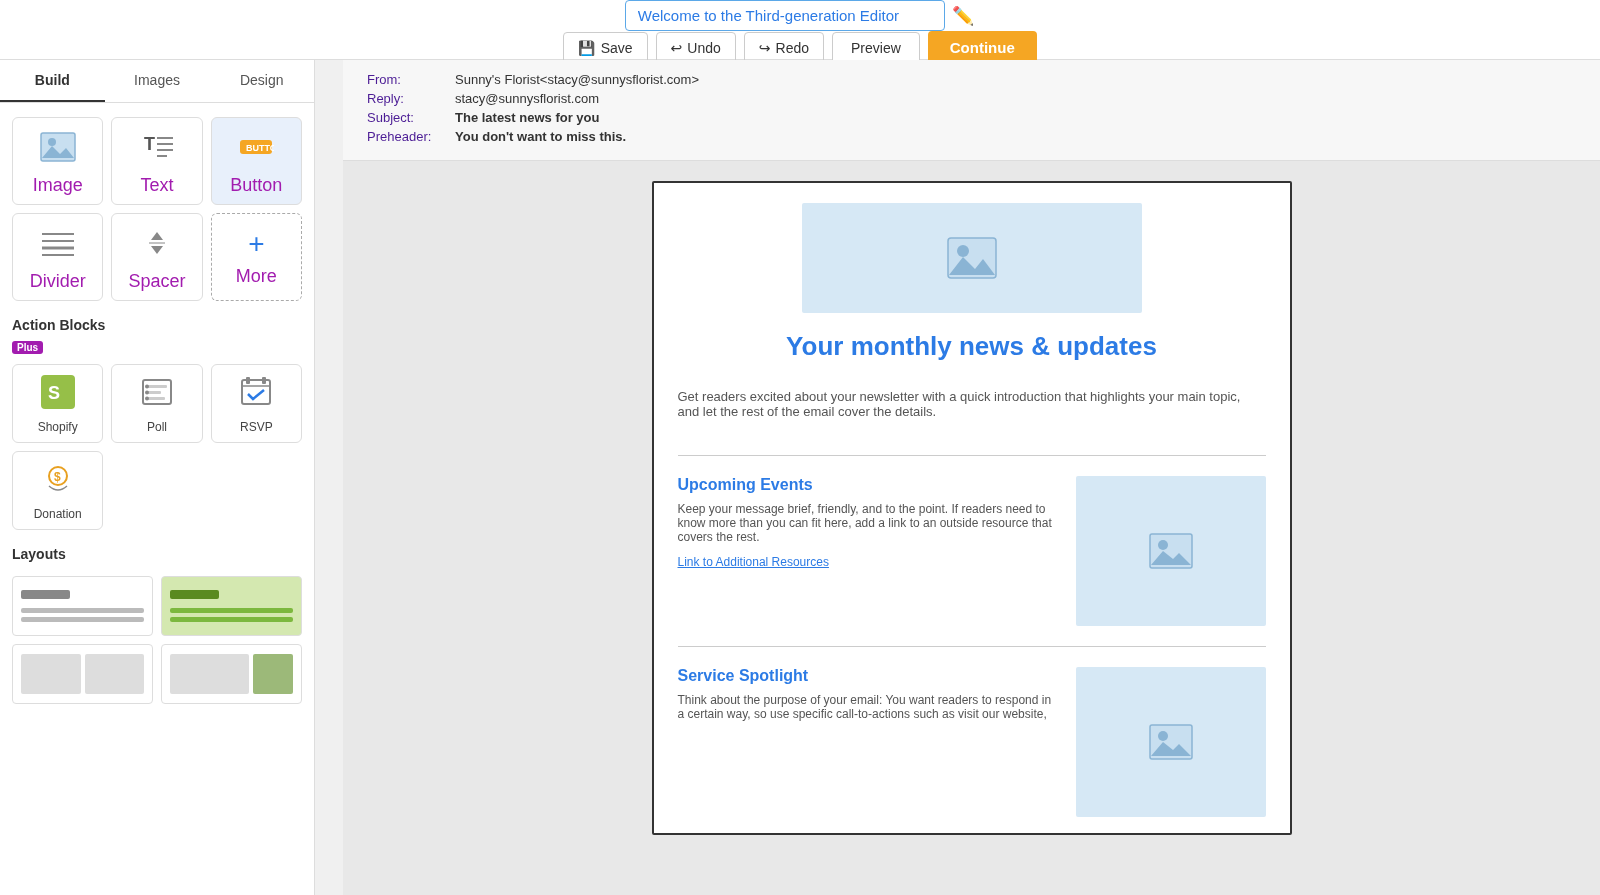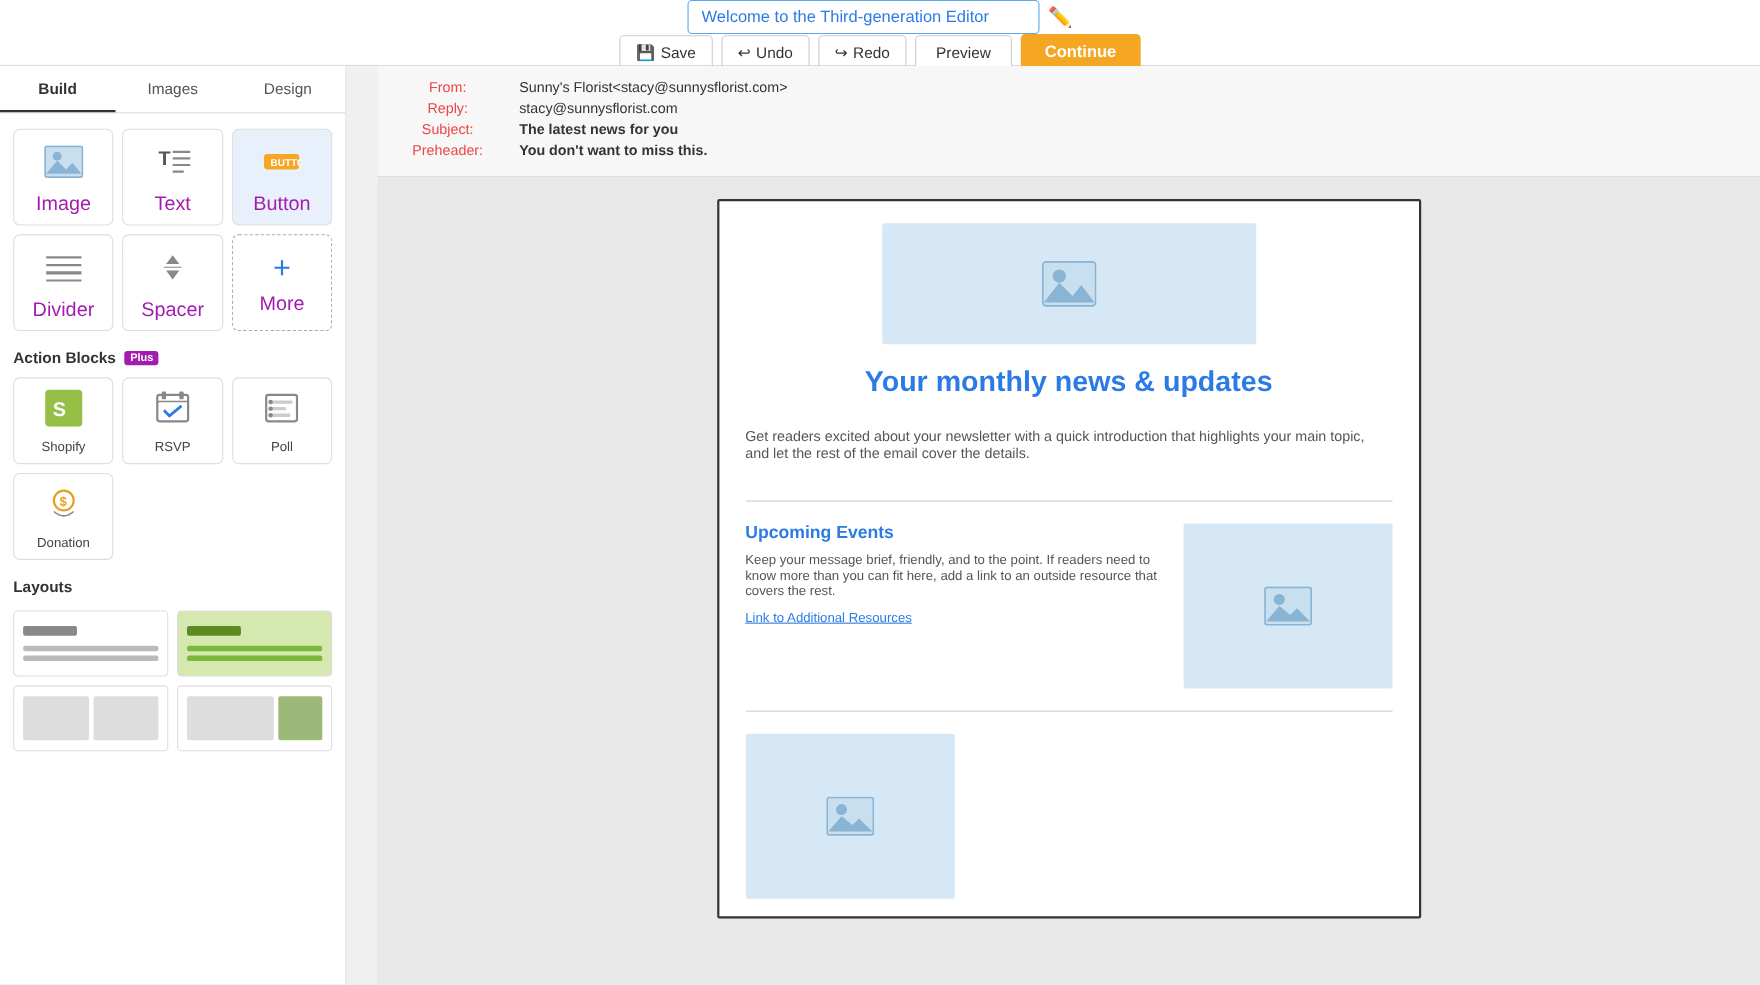--- a/index.html
+++ b/index.html
@@ -59,22 +59,22 @@
       display: flex; flex-direction: column; align-items: center;
       border: 1.5px solid #ddd; border-radius: 6px;
       padding: 14px 6px 8px 6px; cursor: pointer; background: #fff;
     }
     .block-item.dashed { border: 1.5px dashed #aaa; }
     .block-icon { font-size: 28px; margin-bottom: 6px; color: #555; }
     .block-label { font-size: 18px; color: #a21caf; }
 
     
     .section-header {
-      display: flex; align-items: center; gap: 8px;
-      padding: 16px 12px 6px 12px; font-size: 14px; font-weight: 600; color: #333;
+      display: flex; align-items: flex-start; gap: 8px;
+      padding: 16px 12px 6px 12px; font-size: 14px; font-weight: 600; color: #333; flex-direction: column;
     }
     .plus-badge {
       background: #a21caf; color: #fff; font-size: 10px;
       border-radius: 3px; padding: 1px 5px; font-weight: bold;
     }
 
     
     .action-grid {
       display: grid; grid-template-columns: repeat(3, 1fr);
       gap: 8px; padding: 4px 12px 0 12px;
@@ -105,21 +105,21 @@
 
     
     .content-area { flex: 1; overflow-y: auto; background: #e8e8e8; }
 
     
     .email-meta {
       background: #f7f7f7; padding: 12px 24px;
       border-bottom: 1px solid #ddd; font-size: 13px; color: #555;
     }
     .email-meta-row { display: flex; align-items: baseline; margin-bottom: 4px; }
-    .meta-label { color: #ef4444; width: 80px; text-align: center; margin-right: 25px; }
+    .meta-label { color: #4c1d95; width: 80px; text-align: left; margin-right: 8px; }
     .meta-value { color: #333; }
     .meta-value.bold { font-weight: bold; }
 
     
     .email-canvas {
       max-width: 640px; margin: 20px auto;
       background: #fff; border: 2px solid #333; border-radius: 2px;
     }
 
     
@@ -294,42 +294,42 @@
             <text x="7" y="24" font-size="18" fill="#fff" font-weight="bold">S</text>
           </svg>
         </span>
         <span class="action-label">Shopify</span>
       </div>
 
       <div class="action-item">
         <span class="action-icon">
           <svg width="34" height="34" viewBox="0 0 34 34">
             <rect x="3" y="5" width="28" height="24" rx="2" fill="none" stroke="#888" stroke-width="2"></rect>
-            <line x1="3" y1="11" x2="31" y2="11" stroke="#888" stroke-width="1.5"></line>
-            <rect x="7" y="2" width="4" height="7" rx="1" fill="#888"></rect>
-            <rect x="23" y="2" width="4" height="7" rx="1" fill="#888"></rect>
-            <polyline points="9,19 14,24 25,15" stroke="#2c7be5" stroke-width="2.5" fill="none"></polyline>
-          </svg>
-        </span>
-        <span class="action-label">RSVP</span>
-      </div>
-
-      <div class="action-item">
-        <span class="action-icon">
-          <svg width="34" height="34" viewBox="0 0 34 34">
-            <rect x="3" y="5" width="28" height="24" rx="2" fill="none" stroke="#888" stroke-width="2"></rect>
             <rect x="7" y="10" width="20" height="3" rx="1" fill="#ccc"></rect>
             <rect x="7" y="16" width="14" height="3" rx="1" fill="#ccc"></rect>
             <rect x="7" y="22" width="18" height="3" rx="1" fill="#ccc"></rect>
             <circle cx="7" cy="11.5" r="2" fill="#888"></circle>
             <circle cx="7" cy="17.5" r="2" fill="#888"></circle>
             <circle cx="7" cy="23.5" r="2" fill="#888"></circle>
           </svg>
         </span>
         <span class="action-label">Poll</span>
+      </div>
+
+      <div class="action-item">
+        <span class="action-icon">
+          <svg width="34" height="34" viewBox="0 0 34 34">
+            <rect x="3" y="5" width="28" height="24" rx="2" fill="none" stroke="#888" stroke-width="2"></rect>
+            <line x1="3" y1="11" x2="31" y2="11" stroke="#888" stroke-width="1.5"></line>
+            <rect x="7" y="2" width="4" height="7" rx="1" fill="#888"></rect>
+            <rect x="23" y="2" width="4" height="7" rx="1" fill="#888"></rect>
+            <polyline points="9,19 14,24 25,15" stroke="#2c7be5" stroke-width="2.5" fill="none"></polyline>
+          </svg>
+        </span>
+        <span class="action-label">RSVP</span>
       </div>
 
       <div class="action-item">
         <span class="action-icon">
           <svg width="34" height="34" viewBox="0 0 34 34">
             <circle cx="17" cy="14" r="9" fill="none" stroke="#e8a020" stroke-width="2"></circle>
             <text x="13" y="19" font-size="12" fill="#e8a020" font-weight="bold">$</text>
             <path d="M8 24 Q17 32 26 24" stroke="#888" stroke-width="1.5" fill="none"></path>
           </svg>
         </span>
@@ -416,20 +416,24 @@
               <circle cx="14" cy="12" r="5" fill="#8ab4d4"></circle>
               <polygon points="2,32 14,18 24,26 30,20 42,32" fill="#8ab4d4"></polygon>
             </svg>
           </div>
         </div>
       </div>
 
       <hr class="email-divider">
 
       <div class="two-col-section">
+        <div class="col-text">
+          <div class="section-title">Service Spotlight</div>
+          <div class="section-text">Think about the purpose of your email: You want readers to respond in a certain way, so use specific call-to-actions such as visit our website,</div>
+        </div>
         <div class="col-image">
           <div class="col-image-placeholder">
             <svg width="44" height="36" viewBox="0 0 44 36">
               <rect x="1" y="1" width="42" height="34" rx="2" fill="#c8dff0" stroke="#8ab4d4" stroke-width="1.5"></rect>
               <circle cx="14" cy="12" r="5" fill="#8ab4d4"></circle>
               <polygon points="2,32 14,18 24,26 30,20 42,32" fill="#8ab4d4"></polygon>
             </svg>
           </div>
         </div>
       </div>

